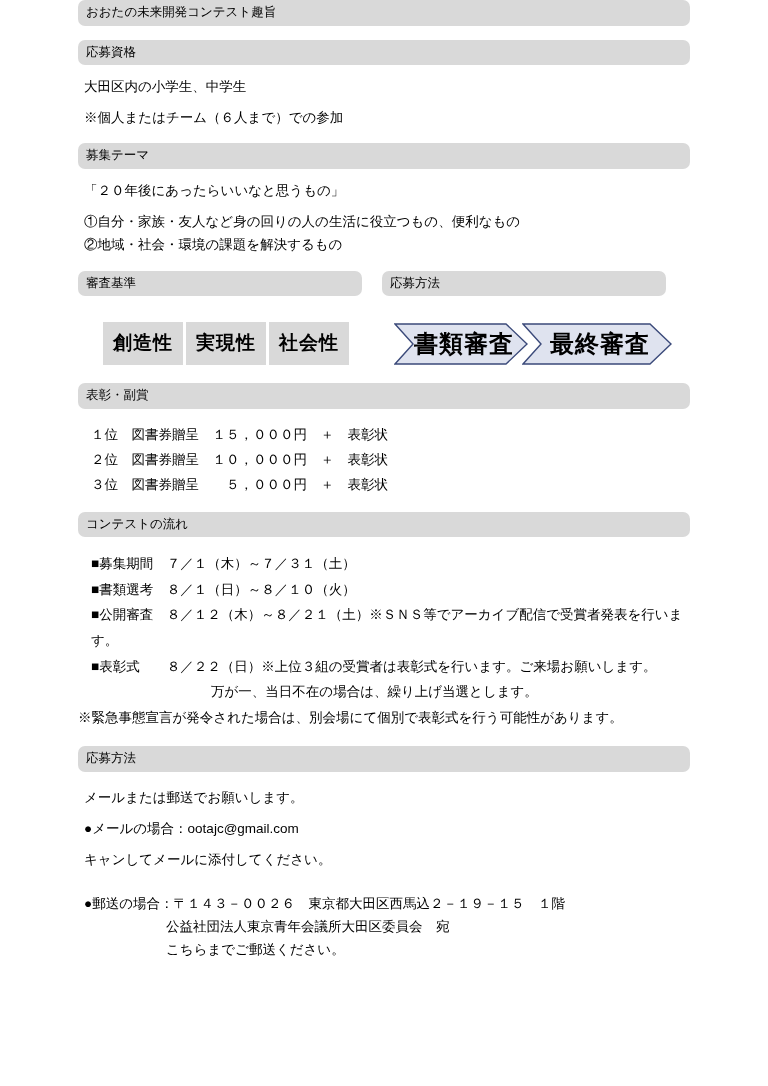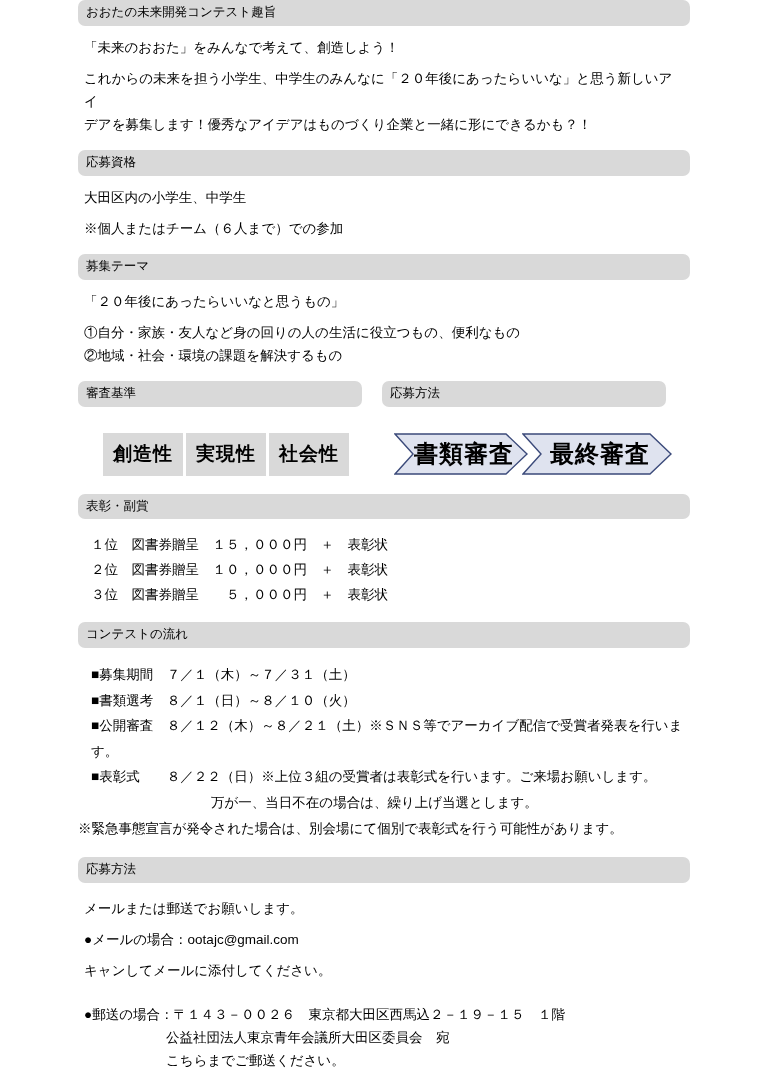--- a/index.html
+++ b/index.html
@@ -125,26 +125,20 @@
   }
   .indent-2 { padding-left: 120px; }
 </style>
 </head>
 <body>
 
 <div class="page">
   <div class="content">
 
     <div class="bar full">おおたの未来開発コンテスト趣旨</div>
-    <div class="body-text tight">
-      <p>「未来のおおた」をみんなで考えて、創造しよう！</p>
-      <div class="spacer-8"></div>
-      <p>これからの未来を担う小学生、中学生のみんなに「２０年後にあったらいいな」と思う新しいアイ</p>
-      <p>デアを募集します！優秀なアイデアはものづくり企業と一緒に形にできるかも？！</p>
-    </div>
 
     <div class="bar-row">
       <div class="bar full">応募資格</div>
     </div>
     <div class="body-text tight">
       <p>大田区内の小学生、中学生</p>
       <div class="spacer-8"></div>
       <p>※個人またはチーム（６人まで）での参加</p>
     </div>
 

